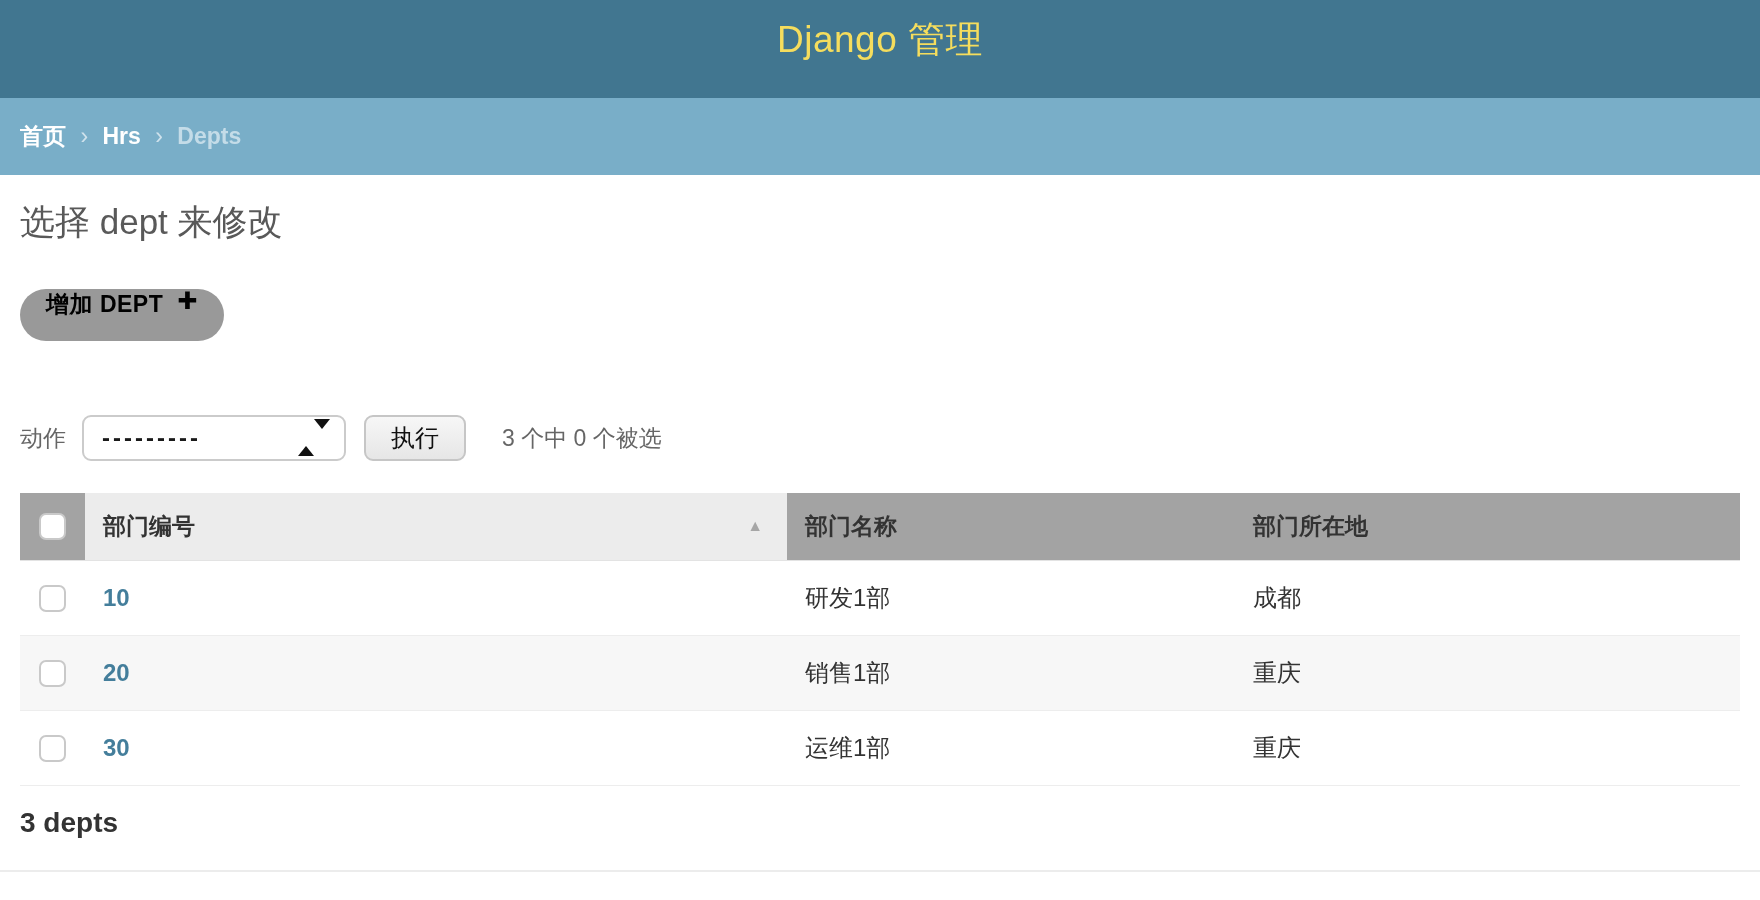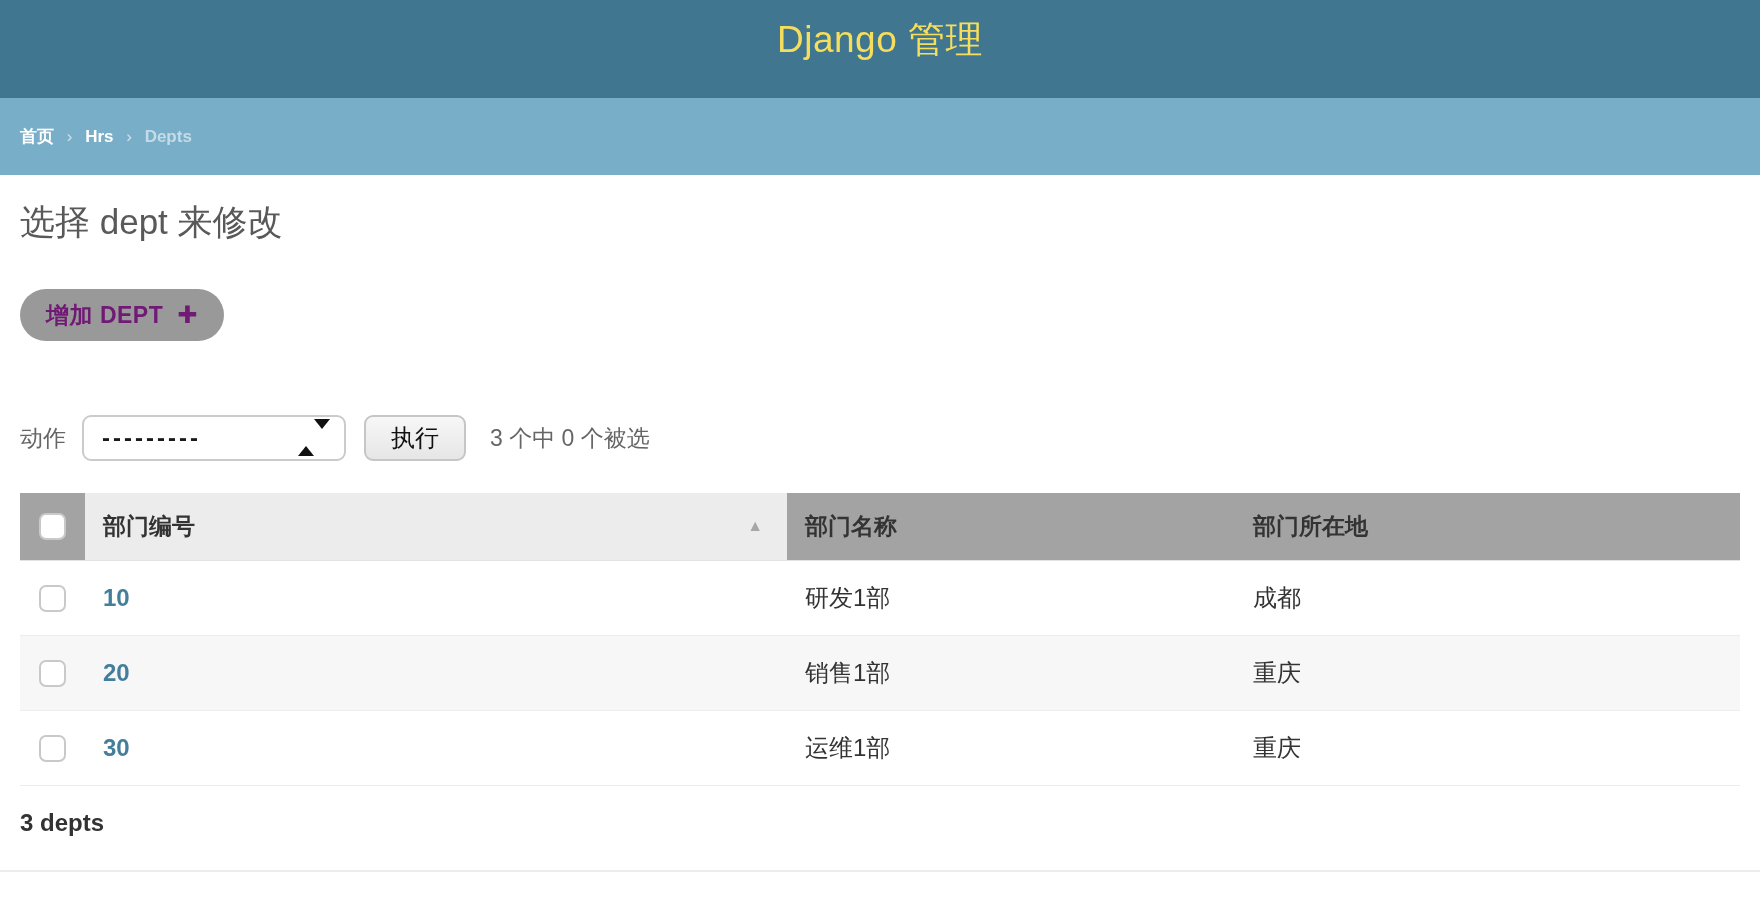--- a/index.html
+++ b/index.html
@@ -9,53 +9,53 @@
   
   #header { background:#417690; padding:16px 20px 34px 20px;text-align:center; }
   #site-name { color:#f5dd5d; font-size:37px; font-weight:400; line-height:48px; letter-spacing:0.5px; }
   #user-tools { margin-top:16px; color:#ffffcc; font-size:22px; font-weight:700; line-height:27px; }
   #user-tools .username { color:#ffffcc; }
   #user-tools a { color:#ffffff; text-decoration:none; border-bottom:2px solid rgba(255,255,255,0.45);
     padding-bottom:1px; cursor:pointer; }
   #user-tools .sep { color:#ffffff; margin:0 6px; border:none; }
 
   
-  .breadcrumbs { background:#79aec8; padding:26px 20px; font-size:17px; line-height:25px; color:#c4dce8; }
+  .breadcrumbs { background:#79aec8; padding:26px 20px; font-size:23px; line-height:25px; color:#c4dce8; }
   .breadcrumbs a { color:#ffffff; font-weight:700; text-decoration:none; cursor:pointer; }
   .breadcrumbs .crumb-sep { margin:0 8px; color:#cfe2ec; }
   .breadcrumbs .current { color:#c4dce8; font-weight:700; }
 
   
   #content { padding:0 20px; }
   .title-row { display:flex; justify-content:space-between; align-items:flex-start;flex-direction:column; }
   h1.page-title { margin-top:26px; font-size:35px; font-weight:300; color:#595959; line-height:42px; }
 
   .object-tools { margin-top:46px; margin-right:6px; }
-  .addlink { display:inline-flex; align-items:center; height:52px; padding:0 26px;
-    background:#999999; border:none; border-radius:26px; color:#701a75; font-size:23px;
+  .addlink { display:inline-flex; align-items:flex-start; height:52px; padding:0 26px;
+    background:#999999; border:none; border-radius:26px; color:#000000; font-size:23px;
     font-weight:700; letter-spacing:0.5px; cursor:pointer;
     font-family:"Liberation Sans","DejaVu Sans",sans-serif; }
   .addlink .plus-icon { margin-left:14px; font-size:24px; font-weight:400; line-height:1; }
 
   
   .actions { margin-top:74px; display:flex; align-items:center; }
   .actions .action-label { color:#666; font-size:23px; margin-right:16px; }
   .fake-select { position:relative; width:264px; height:46px; background:#fff;
     border:2px solid #cbcbcb; border-radius:9px; display:flex; align-items:center;
     padding:0 18px; cursor:pointer; }
   .fake-select .select-value { font-size:24px; color:#1a1a1a; letter-spacing:3px; font-weight:700; }
   .select-arrows { position:absolute; right:14px; top:50%; transform:translateY(-50%); }
   .select-arrows .tri { width:0; height:0; border-left:8px solid transparent; border-right:8px solid transparent; }
   .select-arrows .tri-up { border-bottom:10px solid #111; margin-bottom:4px; }
   .select-arrows .tri-down { border-top:10px solid #111; }
 
   .go-button { margin-left:18px; height:46px; padding:0 25px; font-size:24px; color:#111;
     background:linear-gradient(#f7f7f7,#e6e6e6); border:2px solid #c6c6c6; border-radius:9px;
     cursor:pointer; font-family:"Liberation Sans","DejaVu Sans",sans-serif; }
-  .action-counter { margin-left:24px; color:#666; font-size:23px; }
+  .action-counter { margin-left:36px; color:#666; font-size:23px; }
 
   
   table.results { margin-top:32px; width:100%; border-collapse:collapse; table-layout:fixed; }
   thead th { background:#a3a3a3; height:67px; text-align:left; padding:0 18px;
     font-size:23px; color:#333; font-weight:700; border-bottom:1px solid #e3e3e3; }
   thead th.sorted { background:#ececec; }
   thead th a { color:#333; text-decoration:none; cursor:pointer; }
   th.col-check { width:65px; text-align:center; padding:0; }
   th.col-no { width:702px;text-align:right; }
   th.col-name { width:448px; }
@@ -65,21 +65,21 @@
   tbody td, tbody th { height:75px; padding:0 18px; font-size:24px; color:#333;
     border-bottom:1px solid #ededed; font-weight:400; text-align:left; }
   tbody tr.row-alt { background:#f7f7f7; }
   tbody td.cell-check { text-align:center; padding:0; }
   tbody a.row-link { color:#447e9b; font-weight:700; text-decoration:none; cursor:pointer; }
 
   input.cb { appearance:none; -webkit-appearance:none; width:27px; height:27px;
     border:2px solid #c9c9c9; border-radius:7px; background:#fff; cursor:pointer;
     display:inline-block; vertical-align:middle; }
 
-  .paginator { margin-top:22px; font-size:24px; font-weight:700; color:#333; line-height:30px; }
+  .paginator { margin-top:22px; font-size:28px; font-weight:700; color:#333; line-height:30px; }
 
   .bottom-divider { margin-top:32px; height:2px; background:#ececec; width:1760px; margin-left:-20px; }
 </style>
 </head>
 <body>
 
 <div id="header">
   <div id="site-name">Django 管理</div>
 </div>
 

